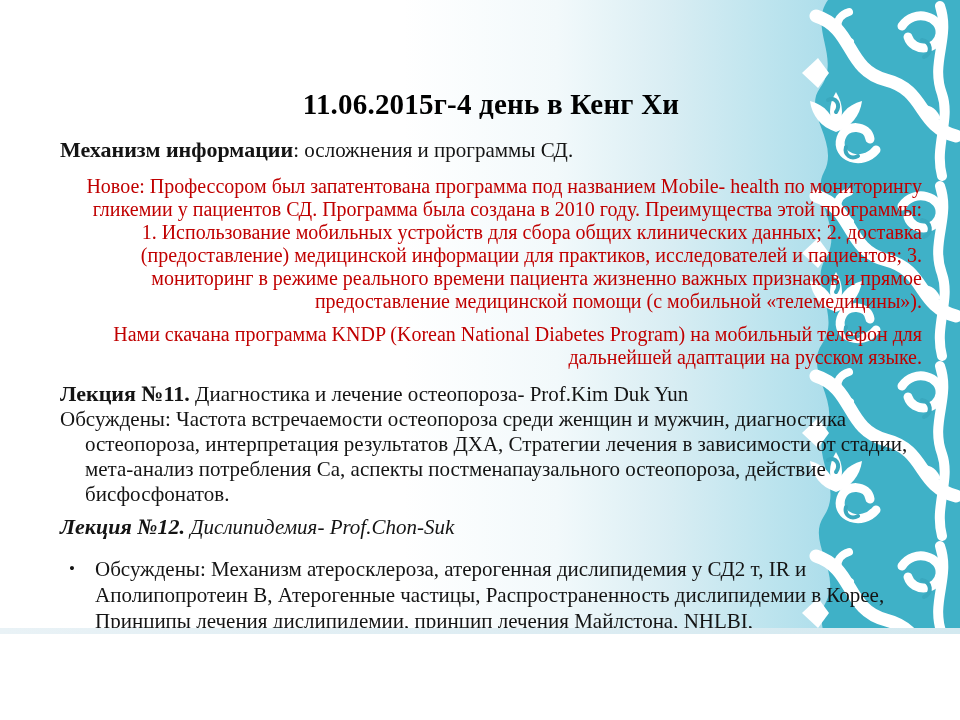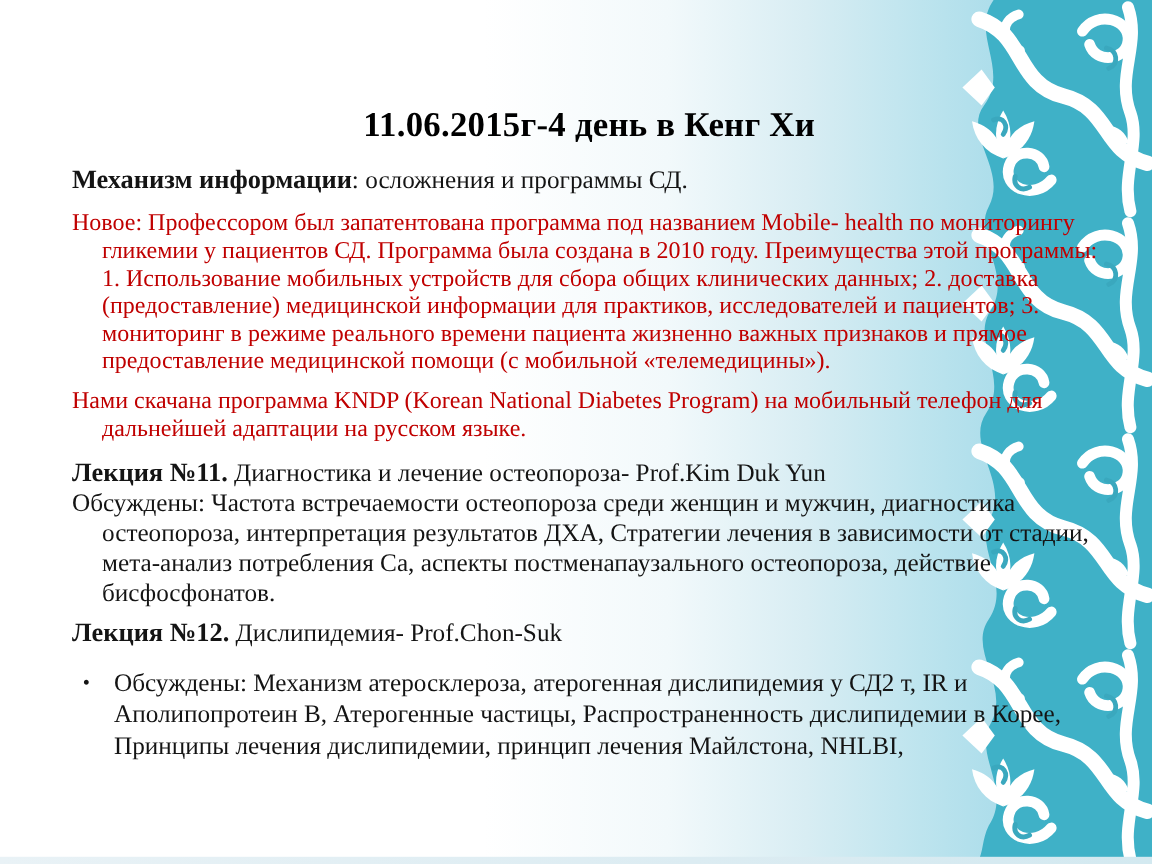--- a/index.html
+++ b/index.html
@@ -1,21 +1,21 @@
 <!DOCTYPE html>
 <html><head>
 <meta charset="utf-8">
 <style>
   html,body{margin:0;padding:0;}
   body{
     width:960px;height:720px;overflow:hidden;position:relative;
     font-family:"Liberation Serif","DejaVu Serif",serif;
     background:#fff;
   }
-  .slide{position:absolute;inset:0;width:960px;height:720px;overflow:hidden;}
+  .slide{position:absolute;inset:0;width:960px;height:634px;overflow:hidden;}
   .bg-gradient{
     position:absolute;inset:0;z-index:0;
     background:linear-gradient(90deg,
       #ffffff 0%, #ffffff 42%, #f2f9fb 58%,
       #d8edf3 70%, #bde4ee 80%, #a9dcea 88%, #a2d9e8 100%);
   }
   .ornament{
     position:absolute;top:0;right:0;width:172px;height:720px;z-index:1;
   }
   .content{
@@ -25,29 +25,29 @@
   .title{
     margin:88px 0 0 0;text-align:center;
     font-size:29px;font-weight:bold;color:#000;
     letter-spacing:.2px;
   }
   p{margin:0;}
   .para{
     padding-left:25px;text-indent:-25px;
   }
   .black{font-size:21px;line-height:25px;color:#141414;}
-  .red{font-size:20px;line-height:23px;color:#c00000;}
+  .red{font-size:20px;line-height:23px;color:#c00000;text-align:right;}
   .lbl{font-weight:bold;font-size:22px;}
   .m-lec10{margin-top:25px;}
   .m-info{margin-top:16px;}
   .m-new{margin-top:12px;}
   .m-kndp{margin-top:10px;}
   .m-lec11{margin-top:12px;}
   .m-disc11{line-height:25px;}
-  .m-lec12{margin-top:7px;}
+  .m-lec12{margin-top:7px;font-style:italic;}
   .bullet-para{
     margin-top:16px;display:flex;align-items:flex-start;
     font-size:21px;line-height:26px;color:#141414;
   }
   .bullet-dot{
     width:16px;flex:0 0 16px;margin-left:9px;margin-right:10px;
     font-size:17px;line-height:26px;
   }
   .bullet-text{flex:1;}
   .bottom-strip{

